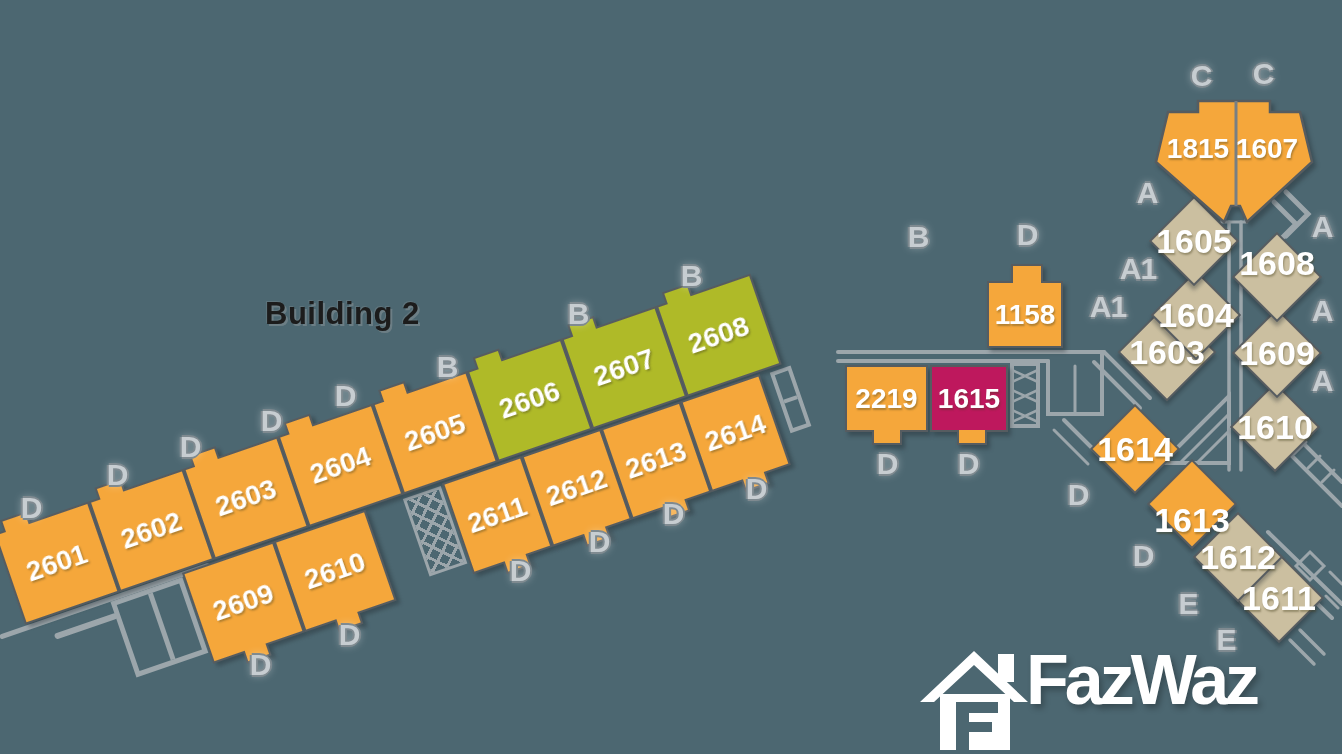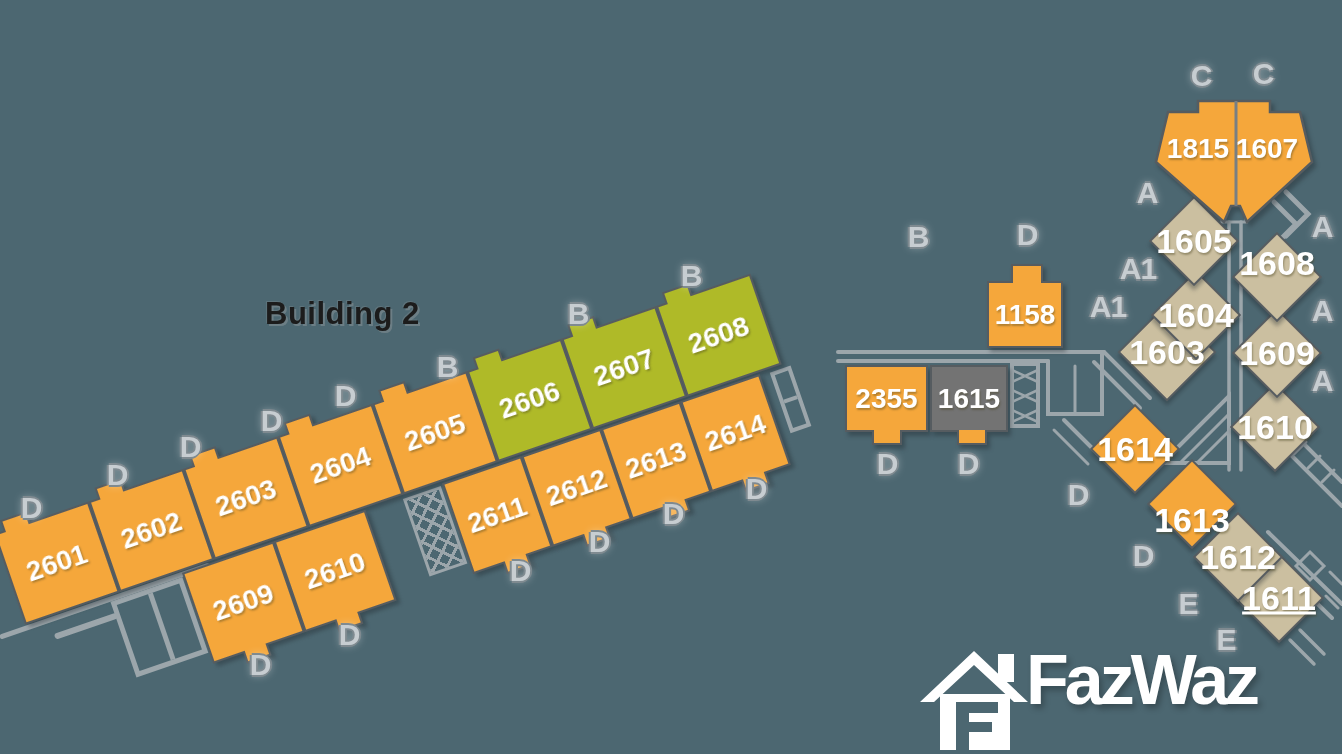--- a/index.html
+++ b/index.html
@@ -187,28 +187,28 @@
     </svg>
     <div id="logotext">FazWaz</div>
   </div>
 
     <div class="unit" style="left: 987px; top: 281px; width: 76px; height: 67px; background: rgb(245, 167, 59); z-index: 2;">
       <div class="tab up" style="left: 22px; top: -19px; width: 32px; height: 19px; background: rgb(245, 167, 59);"></div>
       <span class="num">1158</span>
     </div>
     <div class="unit" style="left: 845px; top: 365px; width: 83px; height: 67px; background: rgb(245, 167, 59); z-index: 2;">
       <div class="tab down" style="left: 25px; bottom: -15px; width: 30px; height: 15px; background: rgb(245, 167, 59);"></div>
-      <span class="num">2355</span>
-    </div>
-    <div class="unit" style="left: 930px; top: 365px; width: 78px; height: 67px; background: #737373; z-index: 2; justify-content: center;">
+      <span class="num">2219</span>
+    </div>
+    <div class="unit" style="left: 930px; top: 365px; width: 78px; height: 67px; background: #be185d; z-index: 2; justify-content: center;">
       <div class="tab down" style="left: 25px; bottom: -15px; width: 30px; height: 15px; background: rgb(245, 167, 59);"></div>
       <span class="num">1615</span>
     </div>
     <div class="diamond" style="left: 1247px; top: 566px; width: 64px; height: 64px; background: rgb(203, 191, 160);"></div>
-    <div class="dnum" style="left: 1279px; top: 598px; text-decoration: underline;">1611</div>
+    <div class="dnum" style="left: 1279px; top: 598px;">1611</div>
     <div class="diamond" style="left: 1206px; top: 525px; width: 64px; height: 64px; background: rgb(203, 191, 160);"></div>
     <div class="dnum" style="left: 1238px; top: 557px;">1612</div>
     <div class="diamond" style="left: 1160px; top: 472px; width: 64px; height: 64px; background: rgb(245, 167, 59);"></div>
     <div class="dnum" style="left: 1192px; top: 520px;">1613</div>
     <div class="diamond" style="left: 1103px; top: 417px; width: 64px; height: 64px; background: rgb(245, 167, 59);"></div>
     <div class="dnum" style="left: 1135px; top: 449px;">1614</div>
     <div class="diamond" style="left: 1243px; top: 395px; width: 64px; height: 64px; background: rgb(203, 191, 160);"></div>
     <div class="dnum" style="left: 1275px; top: 427px; text-align: right;">1610</div>
     <div class="diamond" style="left: 1245px; top: 321px; width: 64px; height: 64px; background: rgb(203, 191, 160);"></div>
     <div class="dnum" style="left: 1277px; top: 353px;">1609</div>

